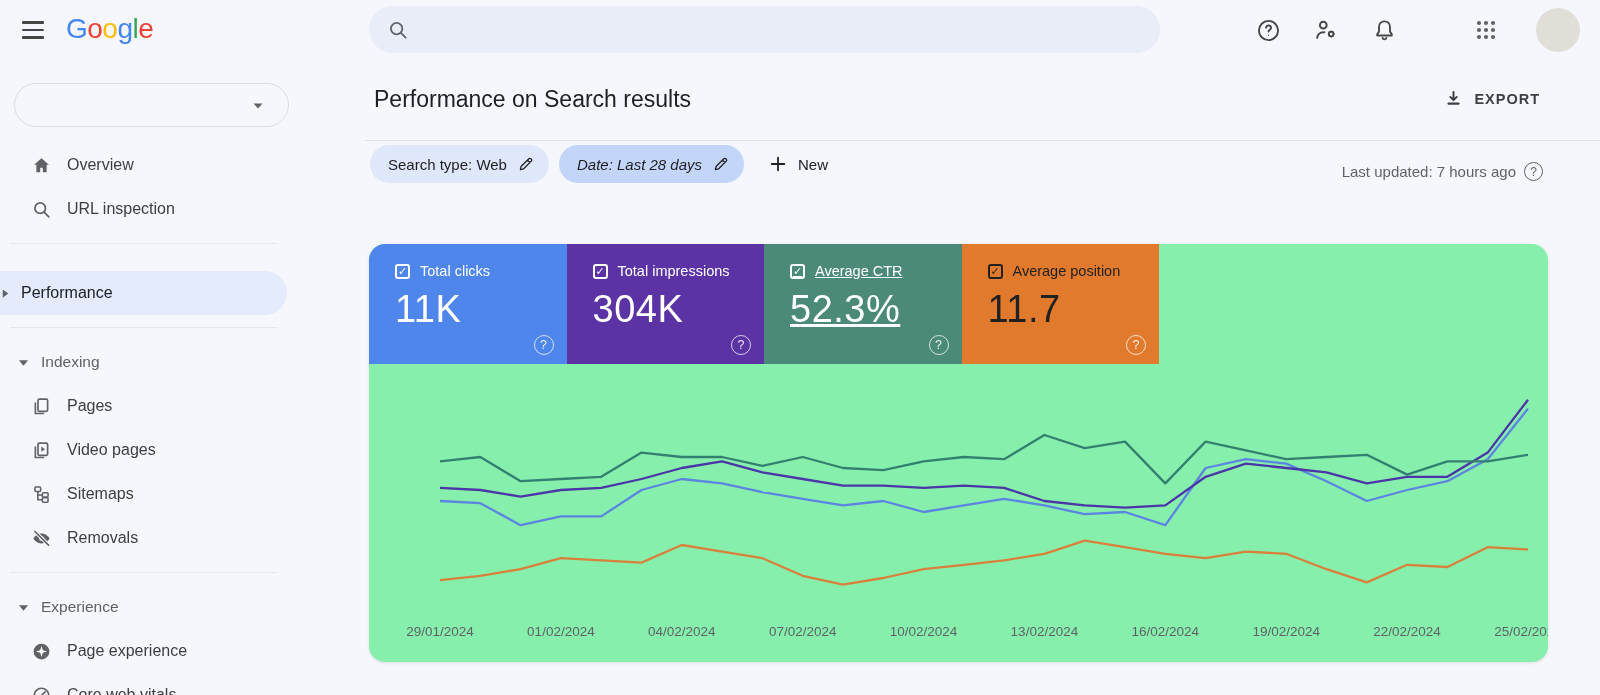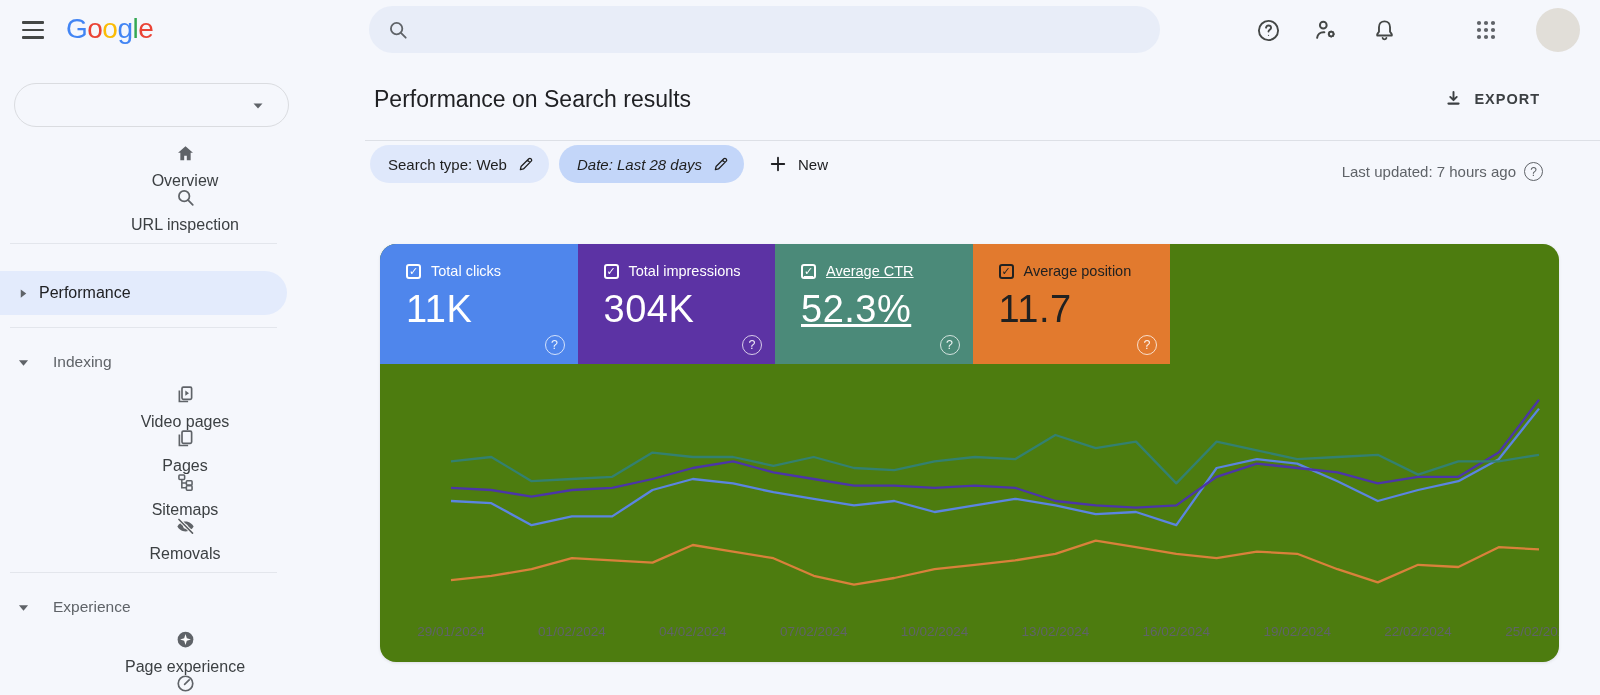--- a/index.html
+++ b/index.html
@@ -25,47 +25,47 @@
   .tb-icons { position:absolute; right:12px; top:0; height:60px; display:flex; align-items:center; gap:26px; }
   .tb-icon { width:32px; height:32px; display:flex; align-items:center; justify-content:center; cursor:pointer; }
   .avatar { width:44px; height:44px; border-radius:50%; background:#e1ded8; margin-left:8px; cursor:pointer; }
   .gap-sm { width:18px; }
 
   
   .sidebar { position:absolute; top:60px; left:0; width:340px; bottom:0; }
   .prop-select { margin:23px 51px 16px 14px; height:44px; border:1px solid #dadce0; border-radius:22px;
     position:relative; cursor:pointer; background:transparent; }
   .prop-select .caret { position:absolute; right:22px; top:14px; }
-  .nav-item { height:44px; display:flex; align-items:center; padding-left:30px; gap:8px;
-    font-size:16px; color:#3c4043; cursor:pointer;flex-direction:column; }
+  .nav-item { height:44px; display:flex; align-items:center; padding-left:30px; gap:15px;
+    font-size:16px; color:#3c4043; cursor:pointer; }
   .nav-item .nicon { width:22px; display:flex; justify-content:center; }
   .sb-divider { height:1px; background:#e3e6ec; margin:12px 63px 12px 10px; }
   .perf-pill { height:44px; width:287px; background:#e3ebfc; border-radius:0 22px 22px 0;
-    display:flex; align-items:center; padding-left:18px; gap:10px; font-size:16px; color:#202124; cursor:pointer;margin-top:27px; }
-  .sec-header { height:44px; display:flex; align-items:center; padding-left:18px; gap:24px;
+    display:flex; align-items:center; gap:10px; font-size:16px; color:#202124; cursor:pointer;margin-top:27px; }
+  .sec-header { height:44px; display:flex; align-items:center; padding-left:18px; gap:12px;
     font-size:15.5px; color:#5f6368; cursor:pointer; }
 
   
   .page-title { position:absolute; left:374px; top:86px; font-size:23px; color:#202124; }
   .export-btn { position:absolute; right:60px; top:88px; display:flex; align-items:center; gap:10px;
     color:#3c4043; font-size:14.5px; font-weight:bold; letter-spacing:1px; cursor:pointer; }
   .hdr-divider { position:absolute; left:365px; right:0; top:140px; height:1px; background:#dde0e6; }
 
   
   .filters { position:absolute; left:370px; top:154px; height:20px; display:flex; align-items:center; gap:10px; }
   .chip { height:38px; border-radius:19px; display:flex; align-items:center; gap:10px;
     padding:0 14px 0 18px; font-size:15px; color:#1f1f1f; cursor:pointer; }
   .new-btn { display:flex; align-items:center; gap:10px; margin-left:14px; font-size:15px; color:#202124; cursor:pointer; }
   .last-updated { position:absolute; right:57px; top:162px; display:flex; align-items:center; gap:8px;
     color:#5f6368; font-size:15px; }
   .q-circle { width:19px; height:19px; border:1.6px solid #5f6368; border-radius:50%;
     display:flex; align-items:center; justify-content:center; font-size:12px; color:#5f6368; cursor:pointer; }
 
   
-  .card { position:absolute; left:380px; top:244px; width:1179px; height:418px; background:#4d7c0f;
+  .card { position:absolute; left:369px; top:244px; width:1179px; height:418px; background:#86efac;
     border-radius:16px; box-shadow:0 1px 3px rgba(60,64,67,.13); overflow:hidden; }
   .metrics { display:flex; }
   .metric-card { width:197.5px; height:120px; position:relative; padding:19px 0 0 26px; cursor:pointer; }
   .metric-head { display:flex; align-items:center; gap:10px; font-size:14.5px; }
   .cbx { width:15px; height:15px; border:2px solid currentColor; border-radius:3px; flex:none;
     display:flex; align-items:center; justify-content:center; font-size:11px; font-weight:bold; cursor:pointer; }
   .cbx::after { content:"✓"; line-height:1; }
   .metric-value { font-size:38px; margin-top:9px; letter-spacing:.5px; }
   .qmark { position:absolute; right:13px; bottom:9px; width:20px; height:20px;
     border:1.5px solid rgba(255,255,255,.75); border-radius:50%; color:rgba(255,255,255,.9);
@@ -182,33 +182,33 @@
         </svg>
     </span>
     <span>Indexing</span>
   </div>
 
   <div class="nav-item">
     <span class="nicon">
       <svg width="21" height="21" viewBox="0 0 24 24" fill="none" stroke="#5f6368" stroke-width="1.9">
         <rect x="8" y="3.5" width="11" height="14" rx="1.5"></rect>
           <path d="M5 7.5v12.5h10"></path>
-        <path d="M11.8 7.5l4.2 3-4.2 3z" fill="#5f6368" stroke="none"></path>
-      </svg>
-    </span>
-    <span>Video pages</span>
+      </svg>
+    </span>
+    <span>Pages</span>
   </div>
   <div class="nav-item">
     <span class="nicon">
       <svg width="21" height="21" viewBox="0 0 24 24" fill="none" stroke="#5f6368" stroke-width="1.9">
         <rect x="8" y="3.5" width="11" height="14" rx="1.5"></rect>
           <path d="M5 7.5v12.5h10"></path>
-      </svg>
-    </span>
-    <span>Pages</span>
+        <path d="M11.8 7.5l4.2 3-4.2 3z" fill="#5f6368" stroke="none"></path>
+      </svg>
+    </span>
+    <span>Video pages</span>
   </div>
   <div class="nav-item">
     <span class="nicon">
       <svg width="21" height="21" viewBox="0 0 24 24" fill="none" stroke="#5f6368" stroke-width="1.8">
         <rect x="4.5" y="3.5" width="6.5" height="5" rx="1"></rect>
         <path d="M7.8 8.5v9.5h5.2M7.8 12.5h5.2"></path>
         <rect x="13" y="10" width="6.5" height="5" rx="1"></rect>
         <rect x="13" y="15.8" width="6.5" height="5" rx="1"></rect>
       </svg>
     </span>

